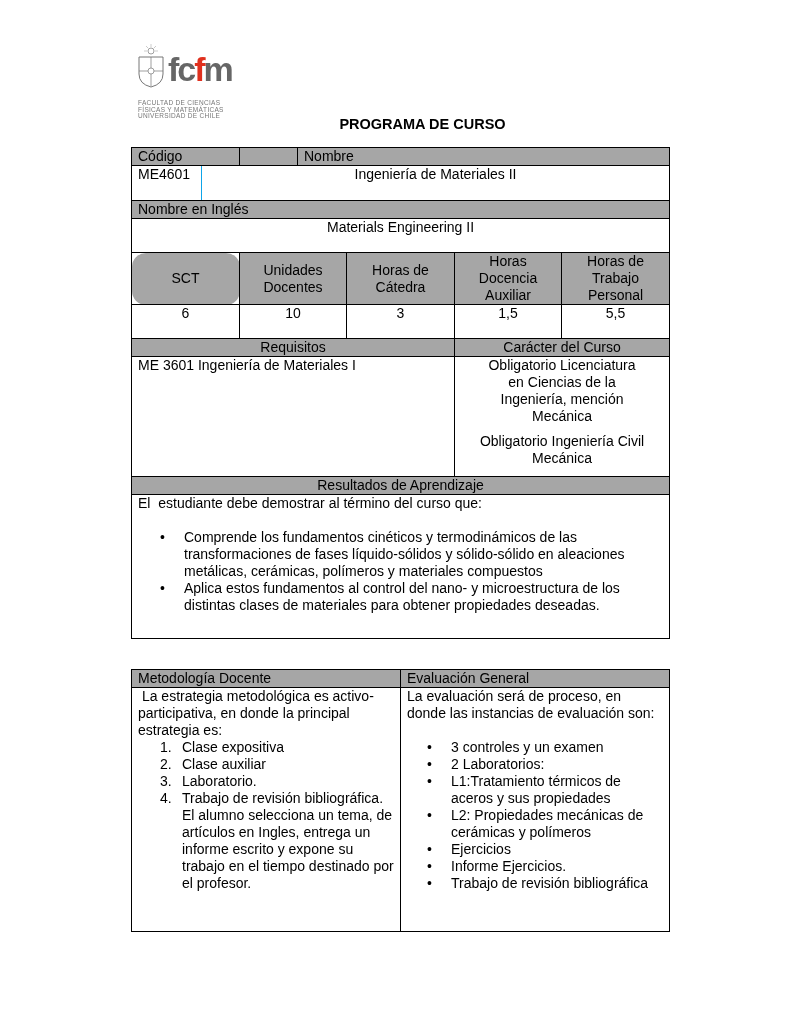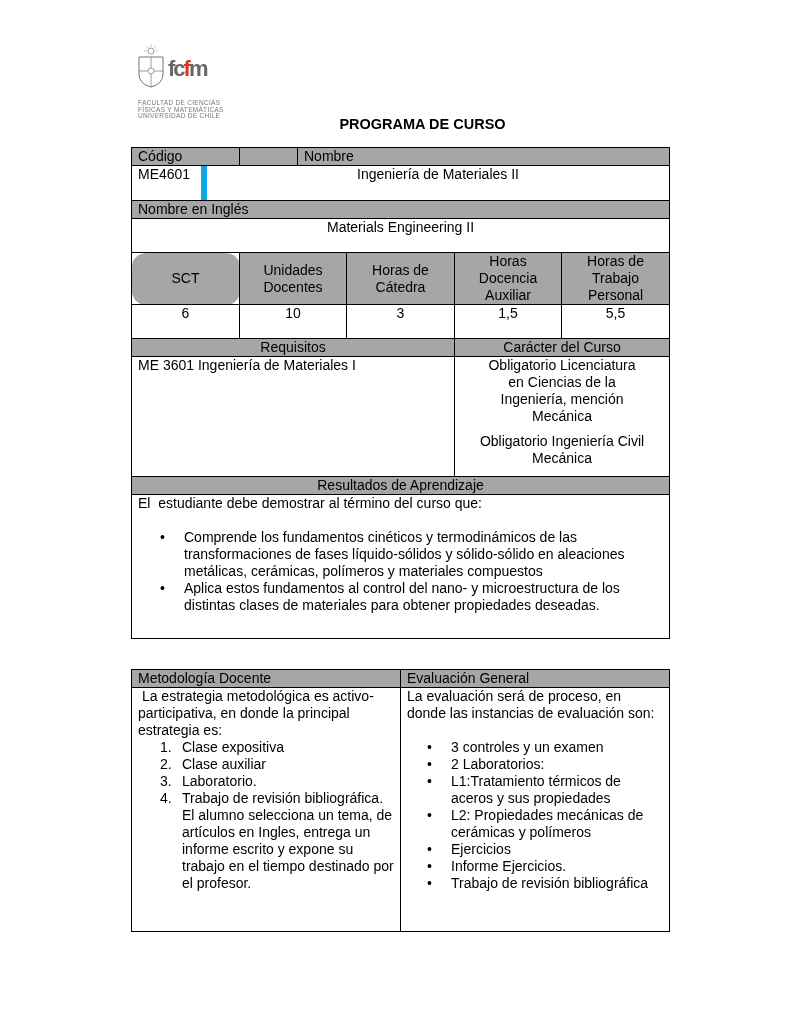--- a/index.html
+++ b/index.html
@@ -1,20 +1,20 @@
 <!DOCTYPE html>
 <html><head>
 <meta charset="utf-8">
 <style>
   html, body { margin: 0; padding: 0; background: #ffffff; }
   body { width: 800px; height: 1035px; position: relative; overflow: hidden;
          font-family: "Liberation Sans", sans-serif; color: #000; font-size: 14px; }
   .logo { position: absolute; left: 136px; top: 44px; width: 120px; height: 76px; }
   .logo .crest { position: absolute; left: 0; top: 0; width: 30px; height: 44px; }
-  .logo .wordmark { position: absolute; left: 32px; top: 8px; font-size: 22px; font-weight: bold;
+  .logo .wordmark { position: absolute; left: 32px; top: 8px; font-size: 34px; font-weight: bold;
                     color: #666; letter-spacing: -2px; line-height: 34px; }
   .logo .wordmark .f2 { color: #e0301e; }
   .logo .sub { position: absolute; left: 2px; top: 56px; font-size: 6.5px; line-height: 6.5px; color: #777;
                letter-spacing: 0.3px; white-space: nowrap; }
   .title { position: absolute; left: 0; width: 845px; top: 116px; text-align: center;
            font-weight: bold; font-size: 14.5px; }
   table { border-collapse: collapse; position: absolute; table-layout: fixed; }
   td { border: 1px solid #000; padding: 0 6px; vertical-align: top; font-size: 14px; line-height: 17px; margin-top: 44px; }
   .hdr { background: #a6a6a6; }
   .c { text-align: center; }
@@ -69,21 +69,21 @@
       <div style="display:flex;">
         <div style="width:57px;"></div>
         <div style="border-left:1px solid #000; padding-left:6px; flex:1;">Nombre</div>
       </div>
     </td>
   </tr>
   <tr style="height:34px;">
     <td colspan="5" style="padding:0;">
       <div style="display:flex; height:34px;">
         <div style="width:57px; padding:0 6px;">ME4601</div>
-        <div style="border-left:6px solid #0ea5e9; flex:1; text-align:center;">Ingeniería de Materiales II</div>
+        <div style="border-left:1px solid #0ea5e9; flex:1; text-align:center;">Ingeniería de Materiales II</div>
       </div>
     </td>
   </tr>
   <tr class="hdr" style="height:17px;">
     <td colspan="5">Nombre en Inglés</td>
   </tr>
   <tr style="height:34px;">
     <td colspan="5" class="c">Materials Engineering II</td>
   </tr>
   <tr class="hdr" style="height:51px;">

